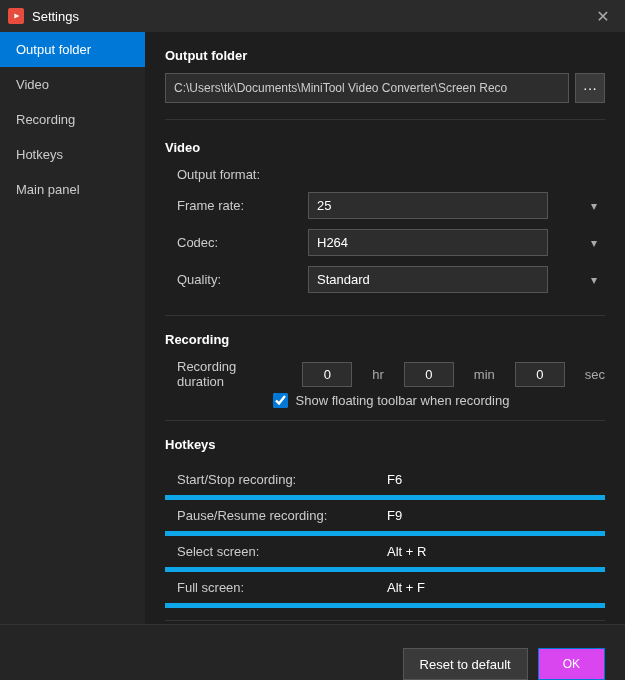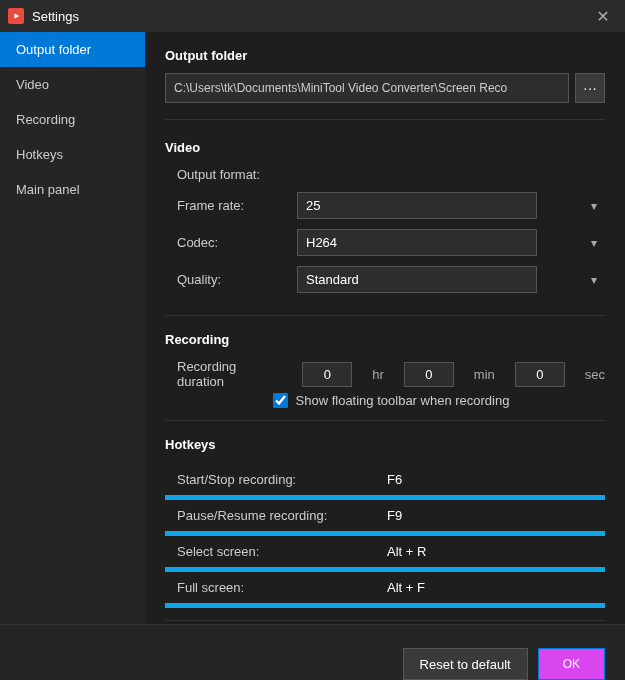--- a/index.html
+++ b/index.html
@@ -85,20 +85,21 @@
       color: #ffffff;
       font-size: 13px;
       font-weight: 600;
       margin-bottom: 12px;
     }
     .field-row {
       display: flex;
       align-items: center;
       margin-bottom: 10px;
       padding-left: 12px;
+      gap: 11px;
     }
     .field-label {
       color: #cccccc;
       font-size: 13px;
       width: 120px;
       flex-shrink: 0;
     }
     .field-value {
       flex: 1;
     }

